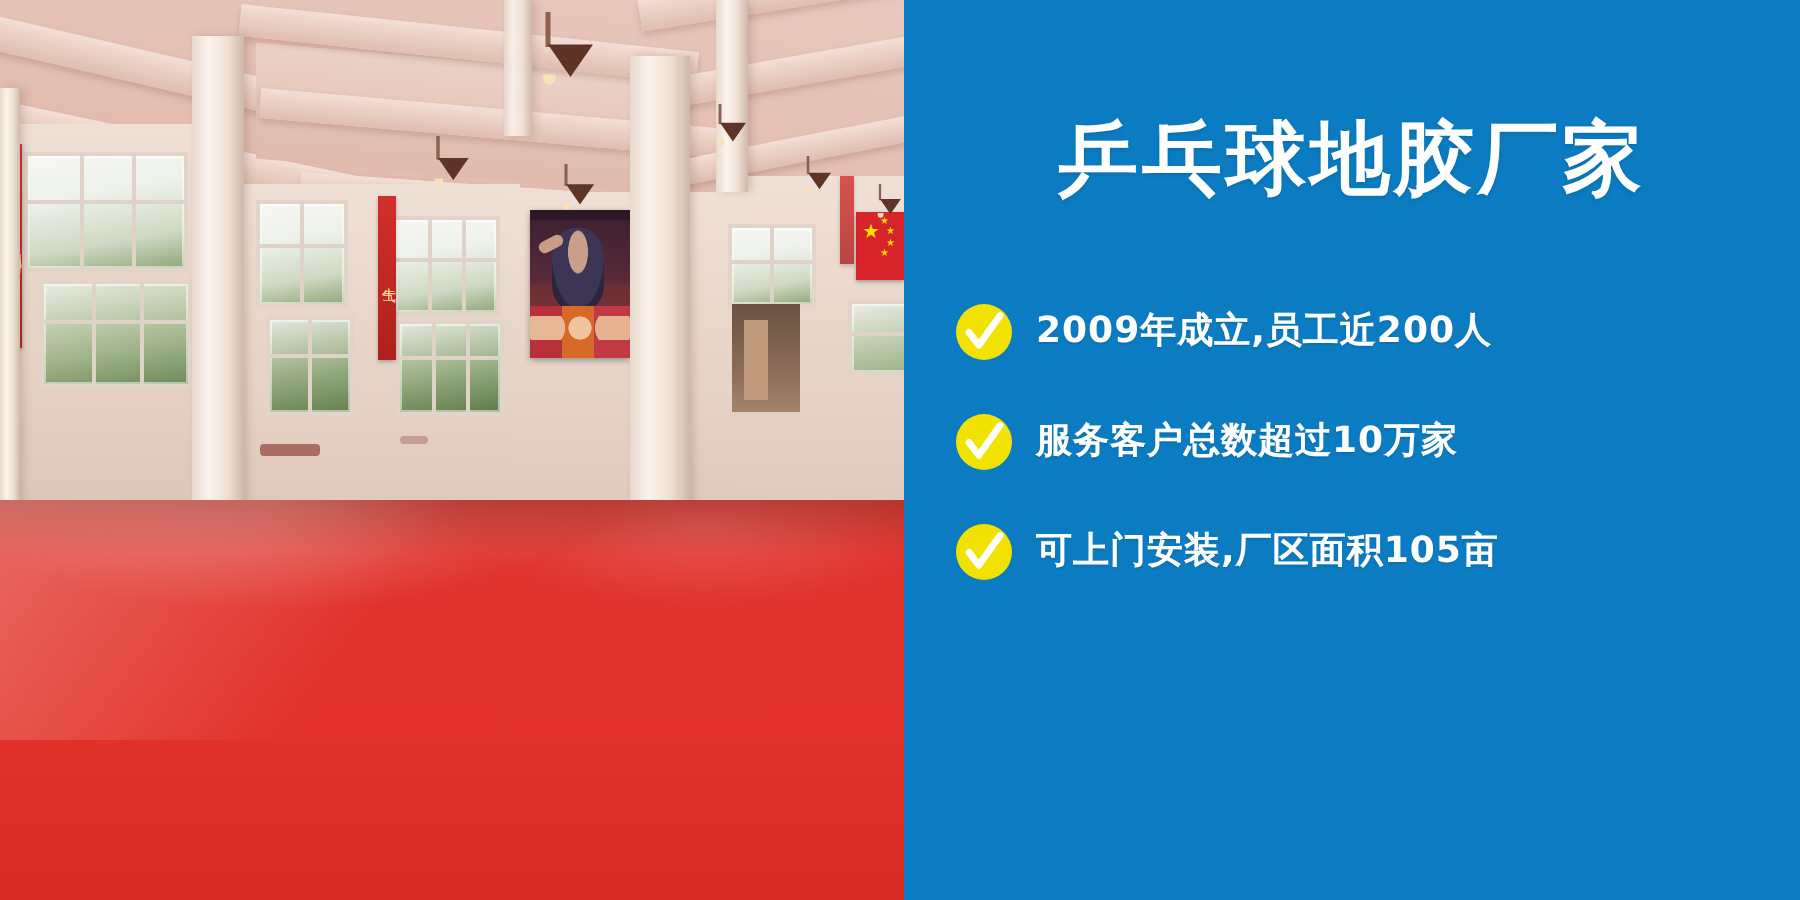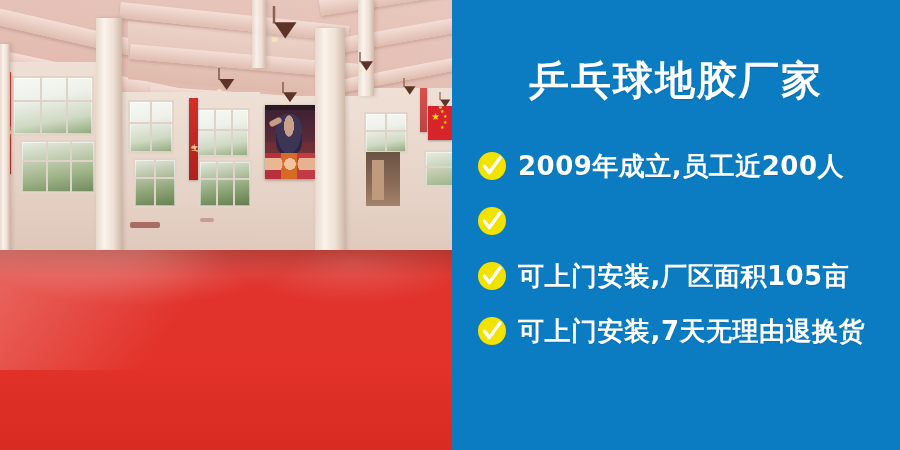--- a/index.html
+++ b/index.html
@@ -287,21 +287,21 @@
   }
   .check-icon {
     flex: 0 0 auto;
     width: 30px; height: 30px;
     margin-right: 11px;
     position: relative;
   }
   .check-icon svg { display: block; }
   .bullet-text {
     color: #ffffff;
-    font-size: 26px;
+    font-size: 18px;
     font-weight: bold;
     letter-spacing: .5px;
     line-height: 30px;
     white-space: nowrap;
     text-shadow: 0 1px 1px rgba(0,0,0,.10);
   }
 </style>
 </head>
 <body>
 
@@ -456,39 +456,31 @@
         <span class="bullet-text">2009年成立,员工近200人</span>
       </div>
 
       <div class="bullet">
         <span class="check-icon">
           <svg width="30" height="30" viewBox="0 0 30 30">
             <circle cx="15" cy="15" r="14" fill="#f2e200"></circle>
             <path d="M7.5 15.2 L12.4 21.6 L23 6.8" fill="none" stroke="#ffffff" stroke-width="3.4" stroke-linecap="round" stroke-linejoin="round"></path>
           </svg>
         </span>
+        <span class="bullet-text">服务客户总数超过10万家</span>
       </div>
 
       <div class="bullet">
         <span class="check-icon">
           <svg width="30" height="30" viewBox="0 0 30 30">
             <circle cx="15" cy="15" r="14" fill="#f2e200"></circle>
             <path d="M7.5 15.2 L12.4 21.6 L23 6.8" fill="none" stroke="#ffffff" stroke-width="3.4" stroke-linecap="round" stroke-linejoin="round"></path>
           </svg>
         </span>
         <span class="bullet-text">可上门安装,厂区面积105亩</span>
       </div>
 
 
-      <div class="bullet">
-        <span class="check-icon">
-          <svg width="30" height="30" viewBox="0 0 30 30">
-            <circle cx="15" cy="15" r="14" fill="#f2e200"></circle>
-            <path d="M7.5 15.2 L12.4 21.6 L23 6.8" fill="none" stroke="#ffffff" stroke-width="3.4" stroke-linecap="round" stroke-linejoin="round"></path>
-          </svg>
-        </span>
-        <span class="bullet-text">可上门安装,7天无理由退换货</span>
-      </div>
 
     </div>
   </div>
 
 </div>
 
 </body></html>

